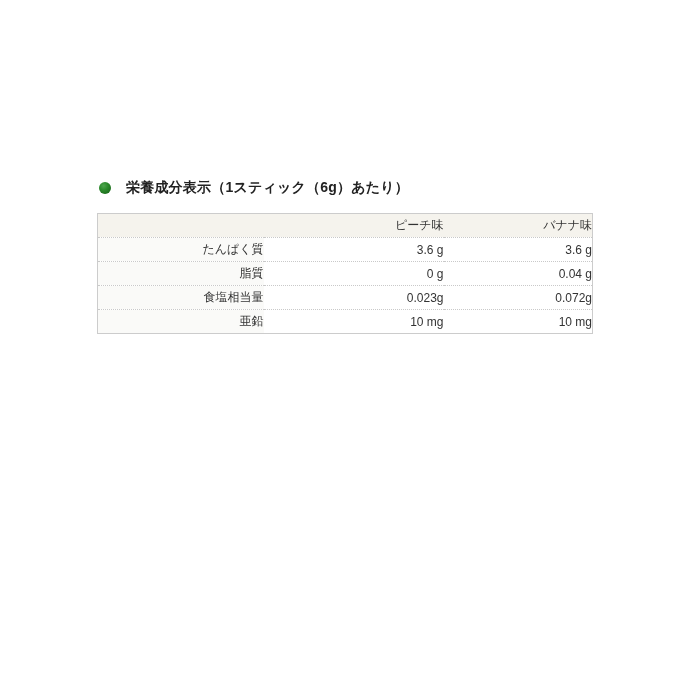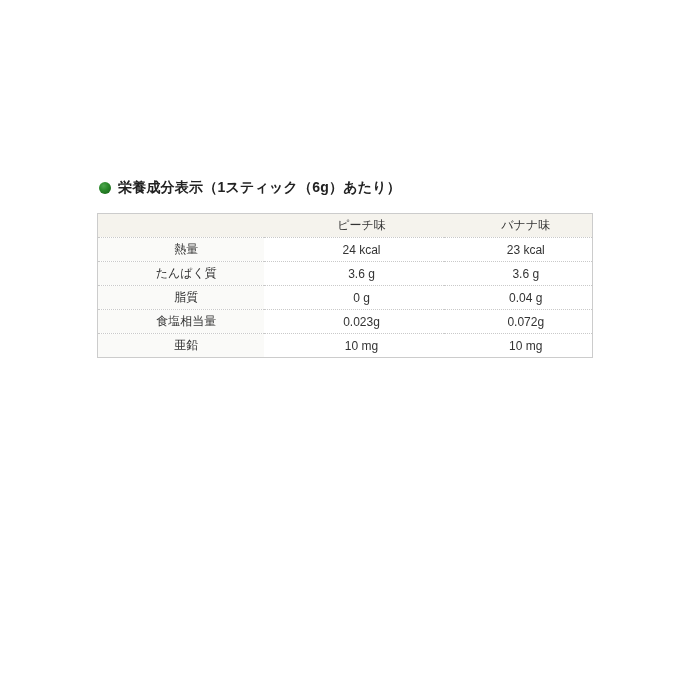--- a/index.html
+++ b/index.html
@@ -23,21 +23,21 @@
   .canvas {
     position: relative;
     width: 700px; height: 700px;
     background: var(--page-bg);
   }
   .section-title {
     position: absolute;
     left: 99px; top: 179px;
     display: flex;
     align-items: center;
-    gap: 7px;
+    gap: 15px;
   }
   .green-dot {
     width: 12px; height: 12px;
     border-radius: 50%;
     background: radial-gradient(circle at 38% 32%, #4ea64e 0%, #2c8a2c 40%, #145c14 100%);
     flex: 0 0 auto;
   }
   .section-title h2 {
     font-size: 14px;
     font-weight: bold;
@@ -55,21 +55,21 @@
     color: var(--text);
     border: 1px solid var(--border-solid);
     background: #ffffff;
   }
   table.nutrition col.c-label  { width: 166px; }
   table.nutrition col.c-peach  { width: 180px; }
   table.nutrition col.c-banana { width: 149px; }
   table.nutrition th, table.nutrition td {
     height: 24px;
     font-weight: normal;
-    text-align: center;
+    text-align: right;
     vertical-align: middle;
     border-top: 1px dotted var(--border-dotted);
     padding: 0;
     white-space: nowrap;
     overflow: hidden;
   }
   table.nutrition thead th {
     background: var(--header-bg);
     border-top: none;
   }
@@ -100,25 +100,20 @@
     </colgroup>
     <thead>
       <tr>
         <th></th>
         <th class="val">ピーチ味</th>
         <th class="val">バナナ味</th>
       </tr>
     </thead>
     <tbody>
       <tr>
-        <th>熱量</th>
-        <td class="val">24 kcal</td>
-        <td class="val">23 kcal</td>
-      </tr>
-      <tr>
         <th>たんぱく質</th>
         <td class="val">3.6 g</td>
         <td class="val">3.6 g</td>
       </tr>
       <tr>
         <th>脂質</th>
         <td class="val">0 g</td>
         <td class="val">0.04 g</td>
       </tr>
       <tr>

